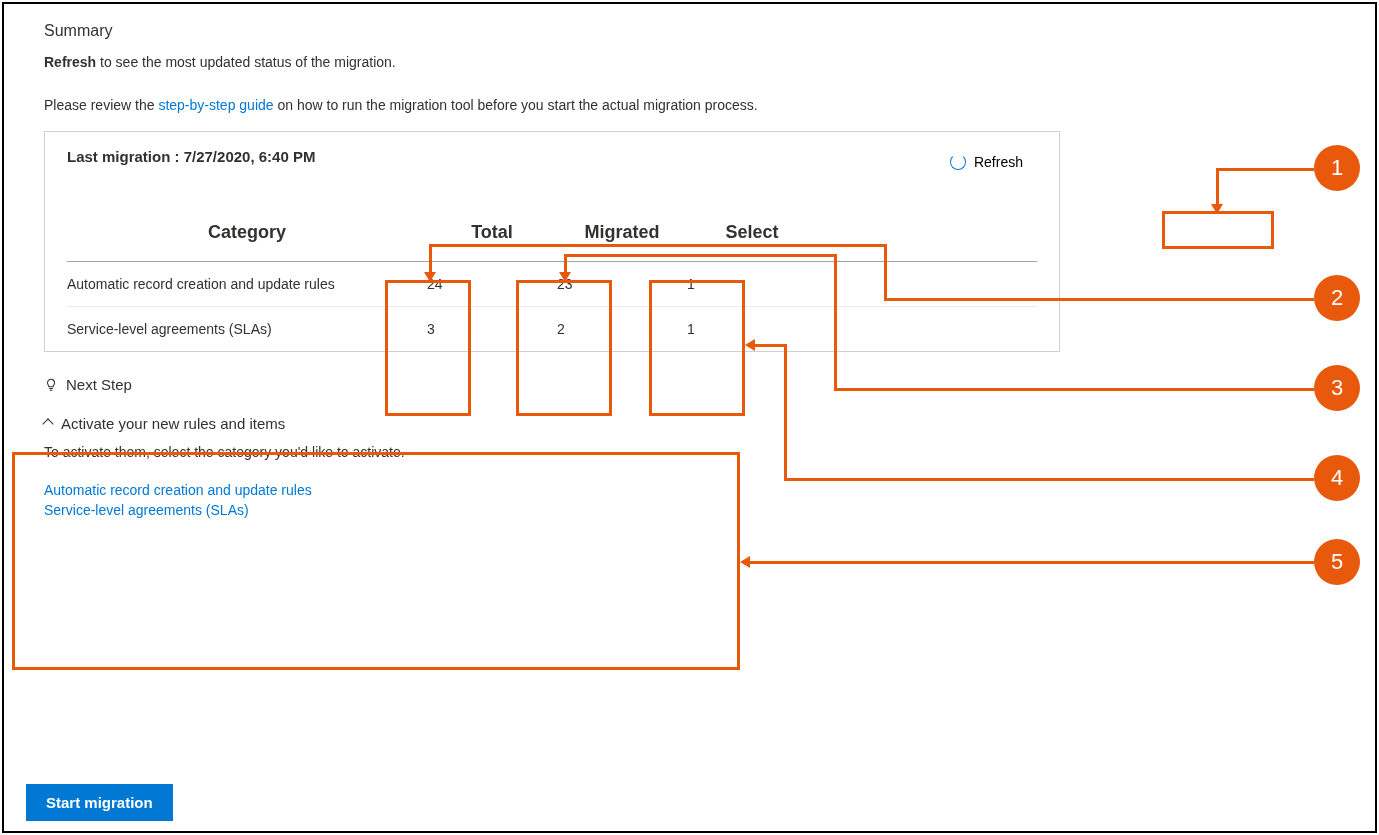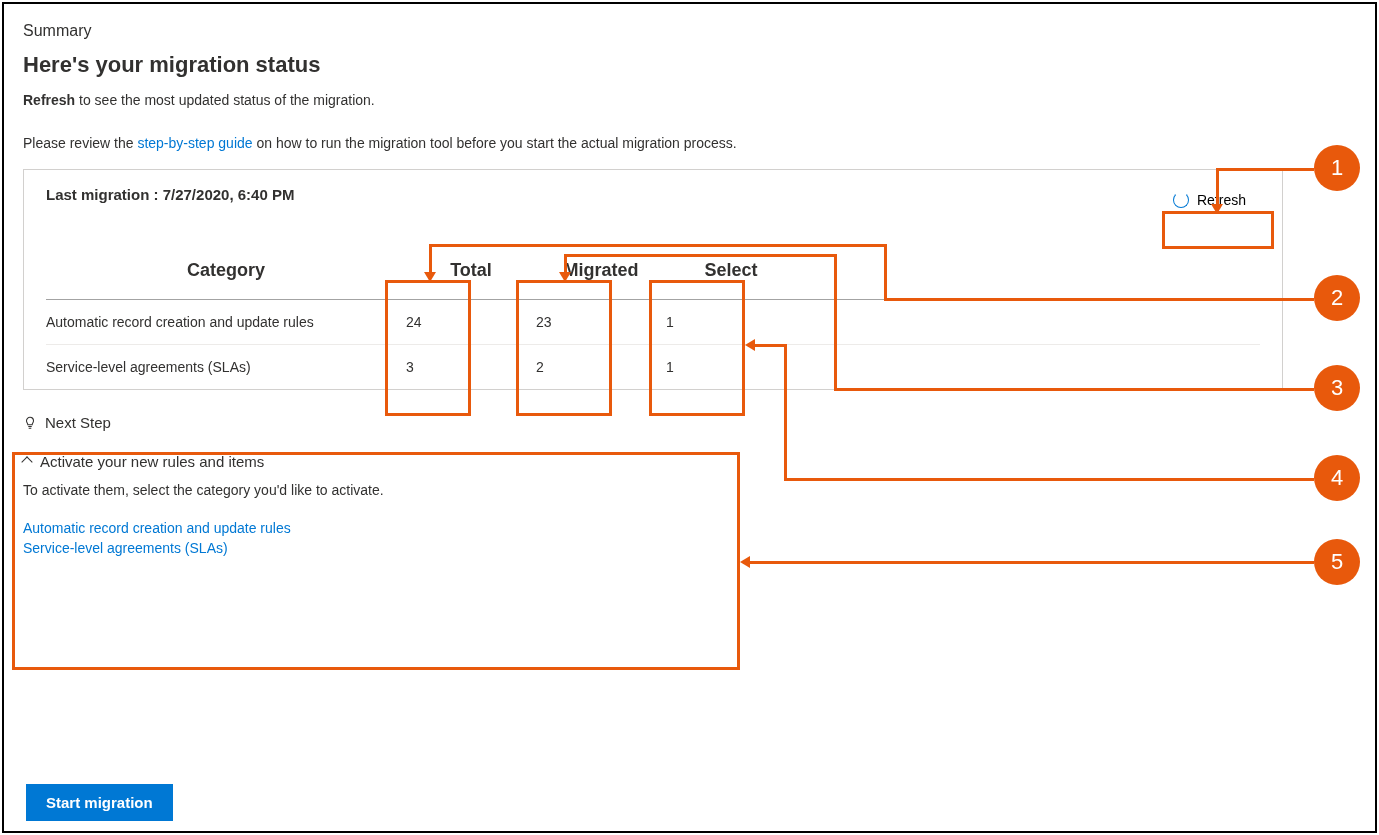--- a/index.html
+++ b/index.html
@@ -11,21 +11,21 @@
       padding: 2px;
       width: 1379px;
       height: 835px;
       position: relative;
     }
     .frame {
       border: 2px solid #000;
       width: 1375px;
       height: 831px;
       position: relative;
-      padding: 18px 19px;
+      padding: 18px 40px;
     }
     .summary-label {
       font-size: 16px;
       margin-bottom: 12px;
       font-weight: 400;
     }
     .page-title {
       font-size: 22px;
       font-weight: 700;
       margin-bottom: 12px;
@@ -38,21 +38,21 @@
     .desc b { font-weight: 700; }
     .desc2 {
       font-size: 14px;
       margin-top: 24px;
       margin-bottom: 18px;
     }
     a.link { color: #0078d4; text-decoration: none; cursor: pointer; }
 
     .status-box {
       border: 1px solid #d2d0ce;
-      width: 1260px;
+      width: 1016px;
       position: relative;
     }
     .status-header {
       padding: 16px 22px 36px 22px;
       display: flex;
       justify-content: space-between;
       align-items: flex-start;
     }
     .last-migration {
       font-weight: 700;
@@ -193,21 +193,20 @@
       border-right: 10px solid #e8590c;
       z-index: 49;
     }
   </style>
 </head>
 <body>
 
 <div class="frame">
 
   <div class="summary-label">Summary</div>
-  <h1 class="page-title">Here's your migration status</h1>
 
   <p class="desc">
     <b>Refresh</b><span> to see the most updated status of the migration.</span>
   </p>
 
   <p class="desc2">
     <span>Please review the </span><a class="link">step-by-step guide</a><span> on how to run the migration tool before you start the actual migration process.</span>
   </p>
 
   <div class="status-box">

